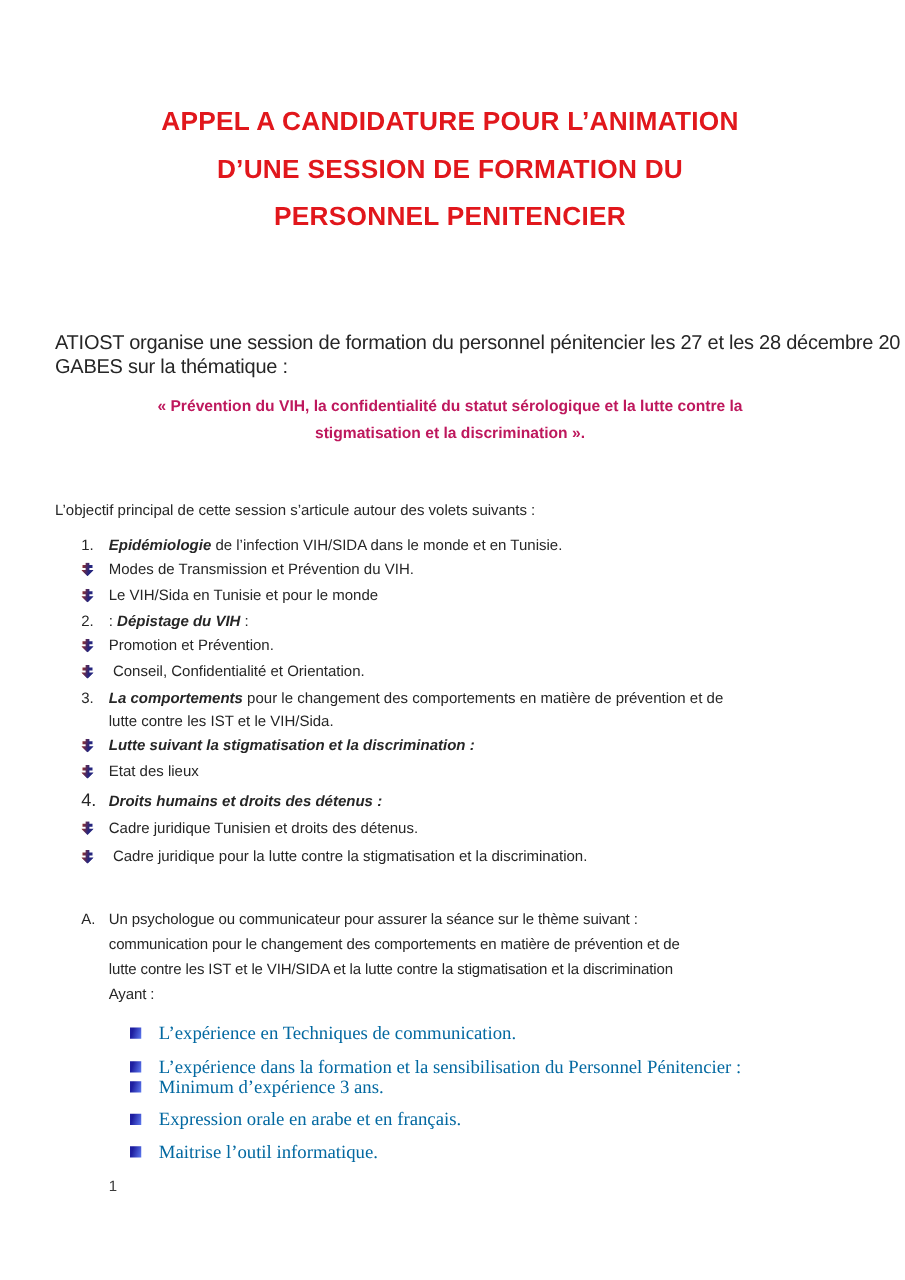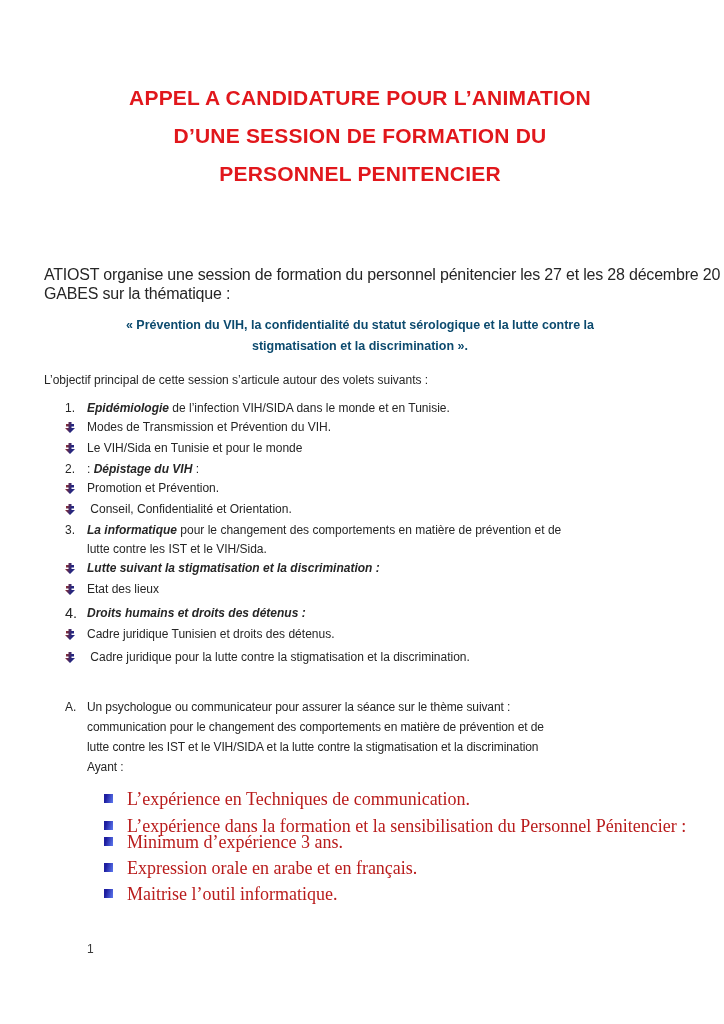--- a/index.html
+++ b/index.html
@@ -31,24 +31,24 @@
     letter-spacing: -0.2px;
     white-space: pre;
   }
   .theme {
     margin-top: 12px;
     font-size: 12.5px;
     font-weight: bold;
     line-height: 21px;
     text-align: center;
     white-space: pre;
-    color: #0c4a6e;
+    color: #be185d;
   }
   .objective {
-    margin-top: 14px;
+    margin-top: 42px;
     font-size: 12px;
     line-height: 19px;
   }
   .list { padding-left: 21px; font-size: 12px; line-height: 19px; }
   .volets  { margin-top: 9px; }
   .volets2 { margin-top: 3px; }
   .volets2 .li-row { margin-bottom: 2px; }
   .li-row { display: flex; align-items: flex-start; }
   .li-marker { flex: 0 0 22px; }
   .li-marker.big { font-size: 14.5px; }
@@ -68,23 +68,23 @@
     align-items: flex-start;
     padding-left: 21px;
     font-size: 12px;
     line-height: 20px;
   }
   .speaker-text { white-space: pre; letter-spacing: -0.1px; }
   .req-list {
     margin-top: 14px;
     padding-left: 60px;
     font-family: "Liberation Serif", serif;
-    font-size: 18px;
+    font-size: 15px;
     line-height: 16px;
-    color: #b91c1c;
+    color: #0369a1;
   }
   .req-row { display: flex; align-items: flex-start; margin-bottom: 10px; }
   .req-row:nth-child(1) { margin-bottom: 11px; }
   .req-row:nth-child(2) { margin-bottom: 0; }
   .sq-bullet {
     flex: 0 0 9px;
     height: 9px;
     margin: 3px 14px 0 0;
     background: linear-gradient(105deg, var(--square-dark, #1e1ea0) 25%, var(--square-light, #5d79f0));
   }
@@ -134,21 +134,21 @@
       <div class="li-row">
         <span class="li-marker"><span class="arrow-bullet"></span></span>
         <span class="li-text"><span>Promotion et Prévention.</span></span>
       </div>
       <div class="li-row">
         <span class="li-marker"><span class="arrow-bullet"></span></span>
         <span class="li-text"><span> Conseil, Confidentialité et Orientation.</span></span>
       </div>
       <div class="li-row">
         <span class="li-marker">3.</span>
-        <span class="li-text"><span class="b">La informatique</span><span> pour le changement des comportements en matière de prévention et de
+        <span class="li-text"><span class="b">La comportements</span><span> pour le changement des comportements en matière de prévention et de
 lutte contre les IST et le VIH/Sida.</span></span>
       </div>
       <div class="li-row">
         <span class="li-marker"><span class="arrow-bullet"></span></span>
         <span class="li-text"><span class="b">Lutte suivant la stigmatisation et la discrimination :</span></span>
       </div>
       <div class="li-row">
         <span class="li-marker"><span class="arrow-bullet"></span></span>
         <span class="li-text"><span>Etat des lieux</span></span>
       </div>

